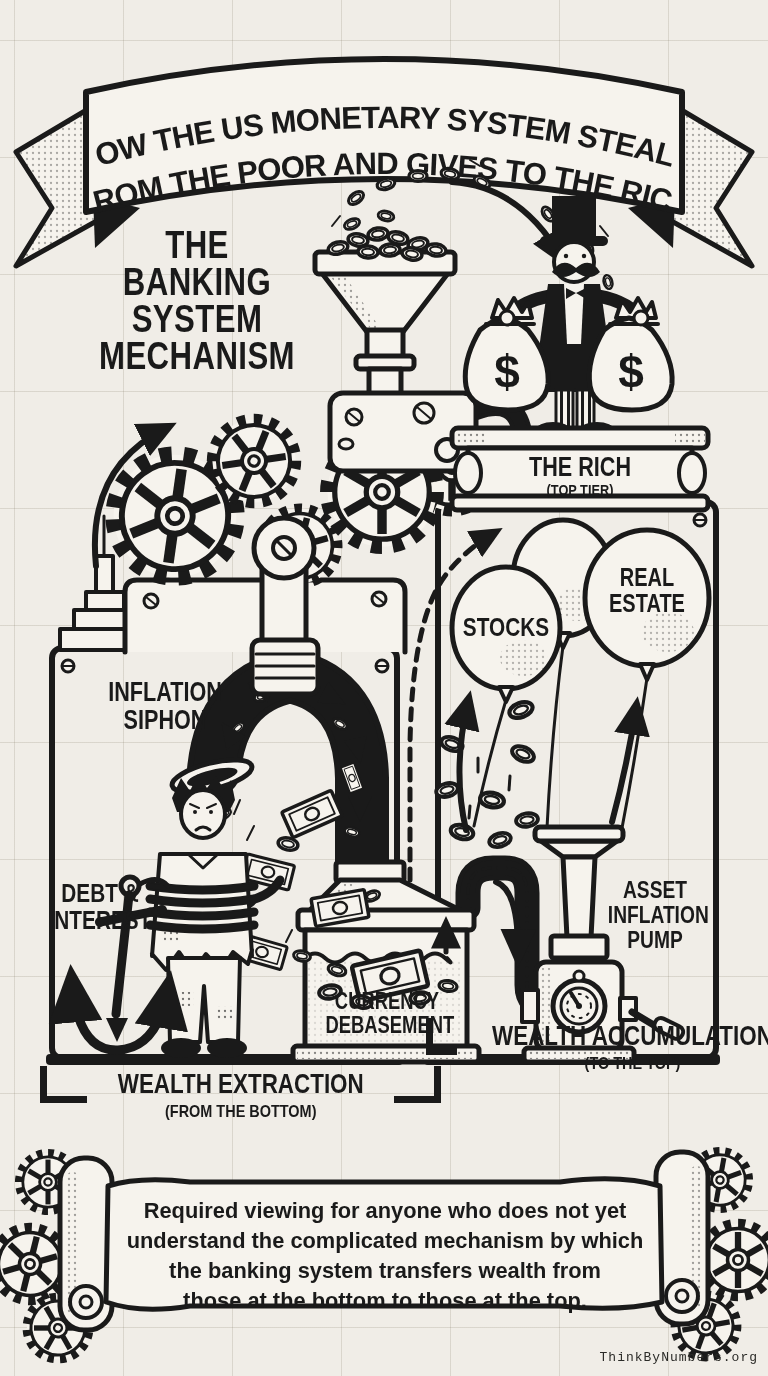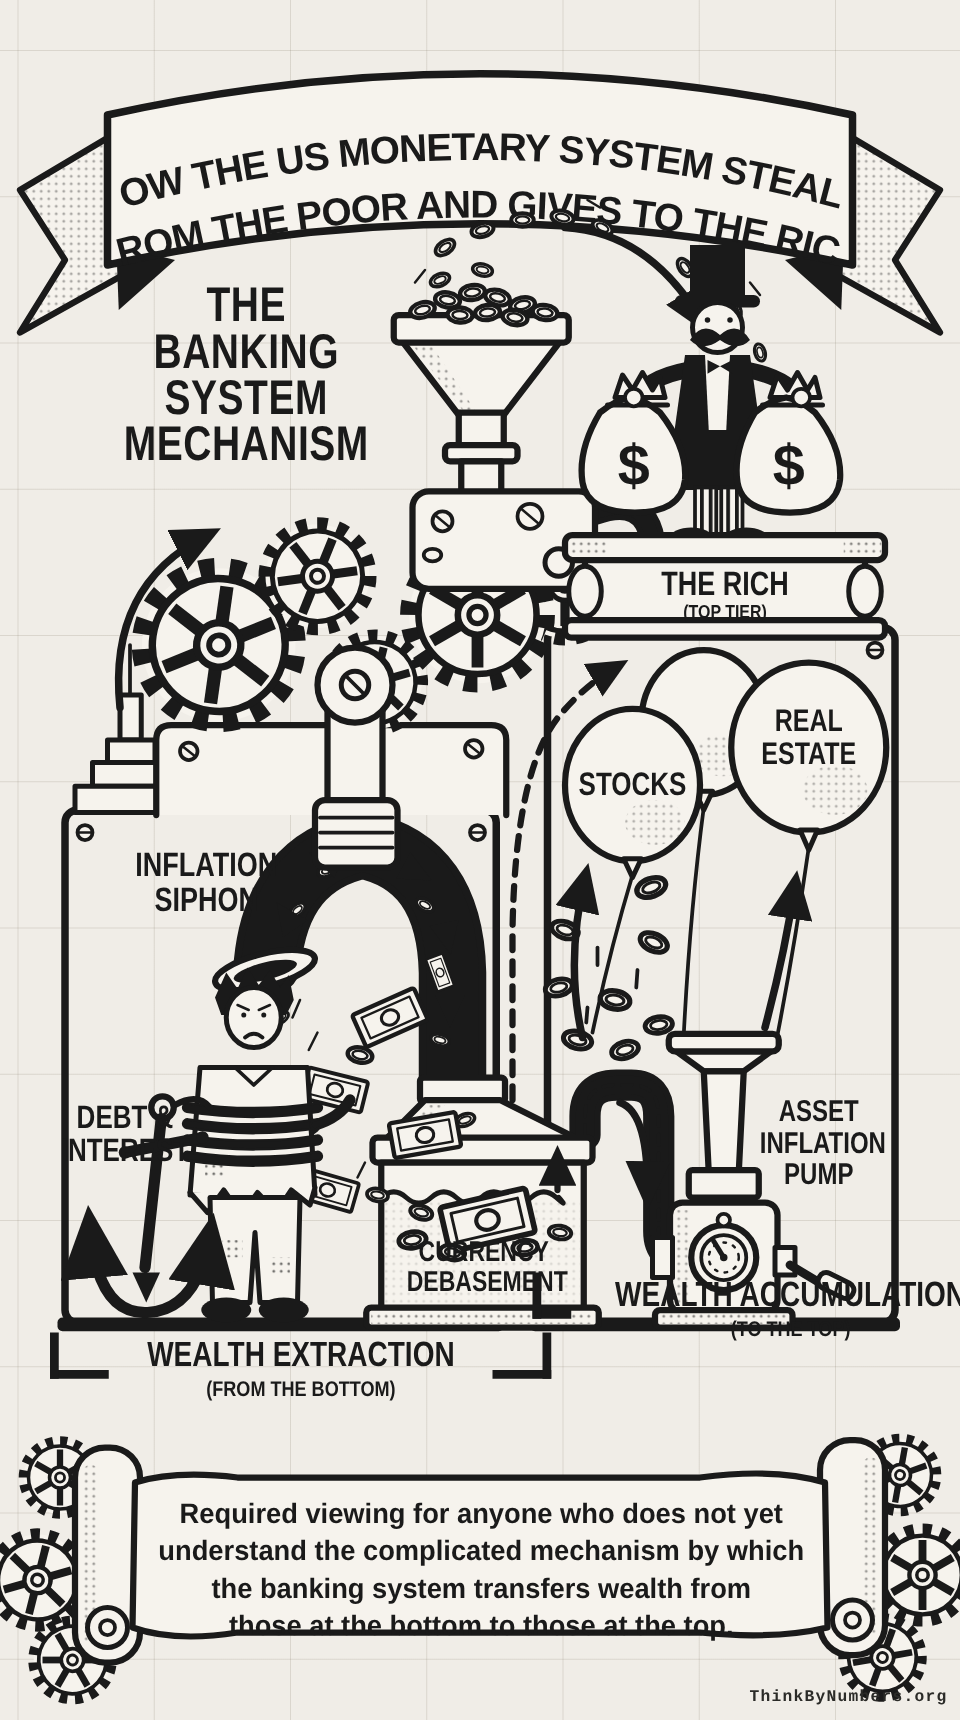--- a/index.html
+++ b/index.html
@@ -26,21 +26,21 @@
   .sec{position:absolute;z-index:3;display:flex;align-items:flex-start;color:#1a1a1a;}
   .brk{width:40px;height:30px;flex:0 0 auto;}
   .brk.l{border-left:7px solid #1a1a1a;border-bottom:7px solid #1a1a1a;}
   .brk.r{border-right:7px solid #1a1a1a;border-bottom:7px solid #1a1a1a;}
   .sec-text{flex:1;text-align:center;margin-top:2px;}
   .sec-main{font-size:28px;font-weight:800;display:inline-block;transform:scaleX(.8);white-space:nowrap;}
   .sec-sub{font-size:17px;font-weight:800;display:block;transform:scaleX(.85);margin-top:2px;white-space:nowrap;}
   .scroll-text{position:absolute;z-index:3;color:#1a1a1a;font-weight:700;font-size:22.5px;
     line-height:1.33;text-align:center;white-space:pre-line;transform:scaleX(.97);transform-origin:50% 50%;}
   .credit{position:absolute;z-index:3;right:10px;top:1350px;color:#2b2b28;
-    font-family:"Liberation Mono", monospace;font-size:13px;letter-spacing:1px;font-weight:700;}
+    font-family:"Liberation Mono", monospace;font-size:13px;letter-spacing:1px;font-weight:400;}
 </style>
 </head>
 <body>
 
 <div class="page">
 
 <svg class="art" width="768" height="1376" viewBox="0 0 768 1376" xmlns="http://www.w3.org/2000/svg" xmlns:xlink="http://www.w3.org/1999/xlink">
   <defs>
     <pattern id="dots" width="6" height="6" patternUnits="userSpaceOnUse">
       <circle cx="3" cy="3" r="1.15" fill="#1a1a1a"></circle>

